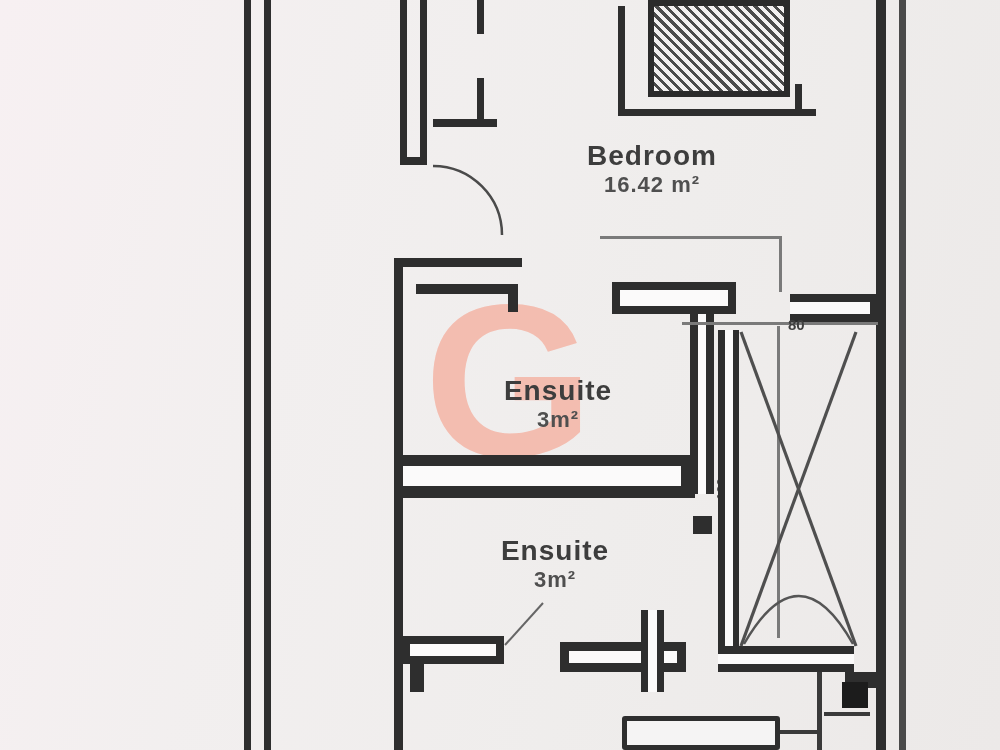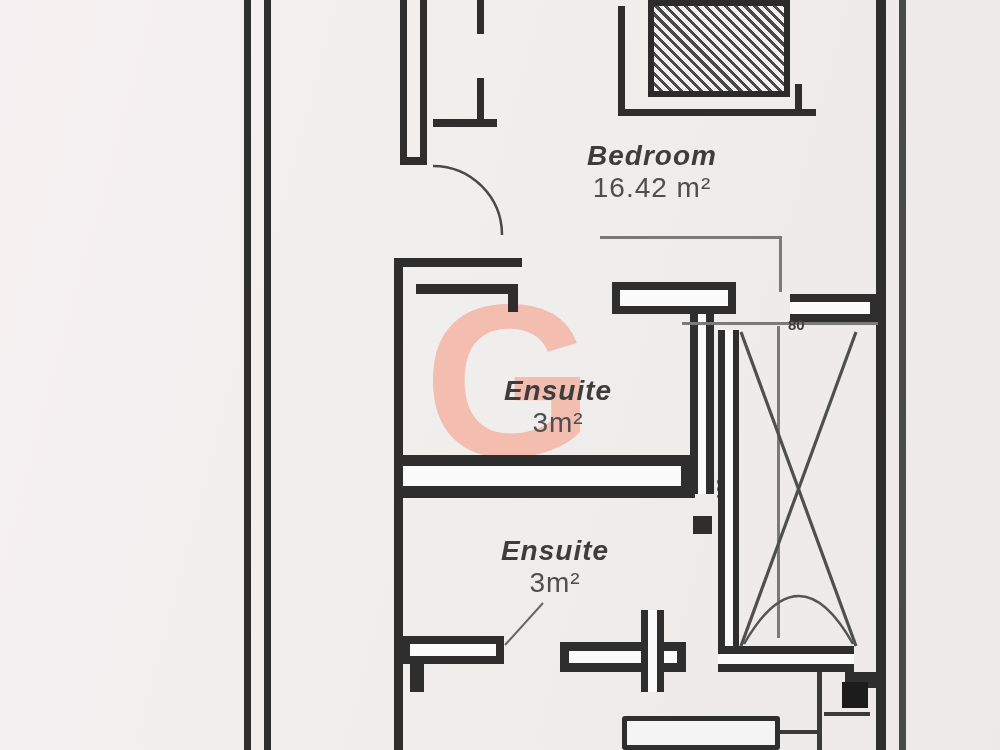--- a/index.html
+++ b/index.html
@@ -6,22 +6,22 @@
   #plan{
     position:relative;width:1000px;height:750px;overflow:hidden;
     background:linear-gradient(105deg,#f7f0f2 0%,#f2efef 30%,#efedec 62%,#ece9e8 100%);
     font-family:"Liberation Sans","DejaVu Sans",sans-serif;
     filter:blur(0.45px);
   }
   .w{position:absolute;box-sizing:border-box;background:#2e2e2e;}
   .w.gray{background:#7a7a7a;}
   .hollow{position:absolute;box-sizing:border-box;background:#fbfafa;}
   .label{position:absolute;color:#3b3b3b;text-align:center;line-height:1.15;}
-  .room-name{font-size:28px;font-weight:700;letter-spacing:1px;color:#3d3d3d;font-style:italic;}
-  .room-area{font-size:28px;font-weight:400;color:#4f4f4f;letter-spacing:1px;}
+  .room-name{font-size:28px;font-weight:700;letter-spacing:1px;color:#3d3d3d;}
+  .room-area{font-size:22px;font-weight:700;color:#4f4f4f;letter-spacing:1px;}
   .dim{position:absolute;font-size:15px;font-weight:700;color:#3f3f3f;}
   .dim.vertical{transform:rotate(-90deg);transform-origin:left top;font-size:13px;color:#555;}
   #watermark{
     position:absolute;left:424px;top:272px;
     font-size:218px;line-height:1;font-weight:700;
     color:#f4b9ab;opacity:0.92;
   }
   .hatch{
     position:absolute;box-sizing:border-box;border:6px solid #2b2b2b;
     background:repeating-linear-gradient(45deg,#f2f0f0 0px,#f2f0f0 4px,#4a4a4a 4px,#4a4a4a 7px);

